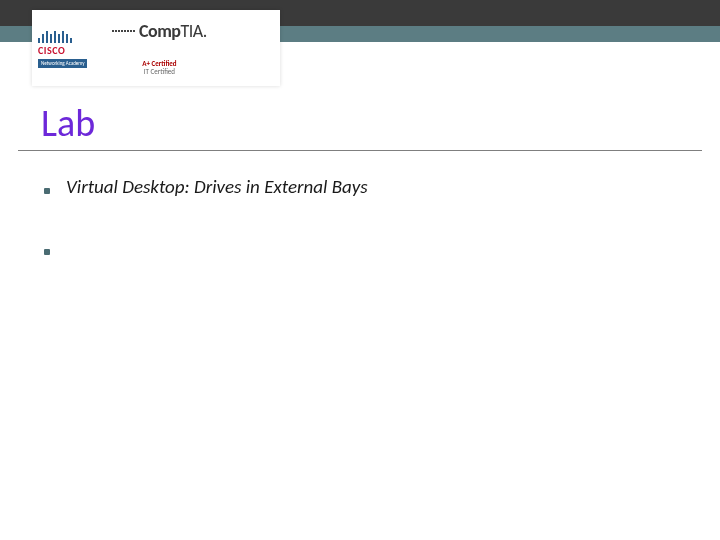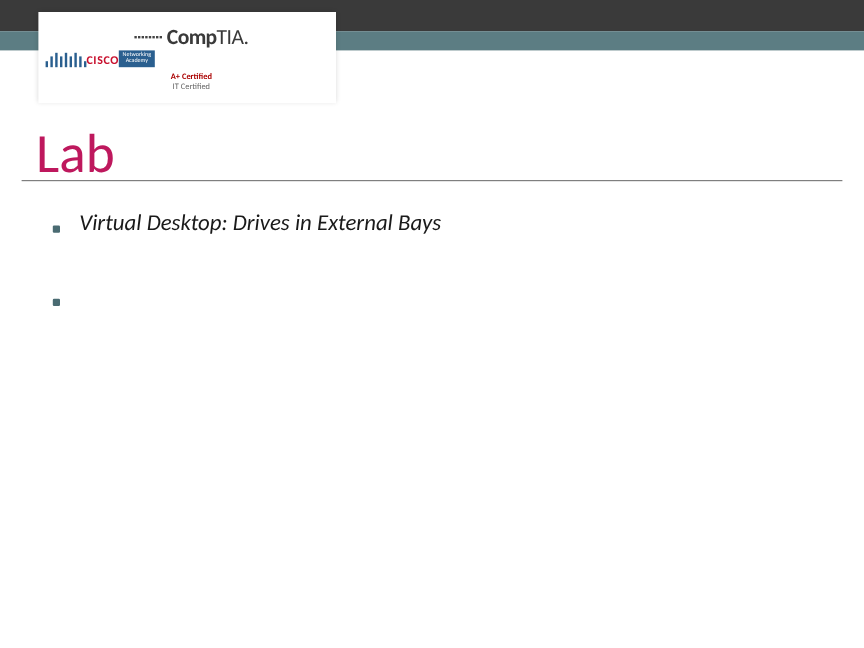--- a/index.html
+++ b/index.html
@@ -46,21 +46,22 @@
     width: 248px;
     height: 76px;
     background: #ffffff;
     box-shadow: 0 0 4px rgba(0,0,0,0.15);
     display: flex;
     align-items: center;
   }
 
   .cisco-logo {
     display: flex;
-    align-items: flex-end;
+    flex-direction: column;
+    align-items: flex-start;
     margin-left: 6px;
     width: 56px;
   }
   .cisco-bars {
     display: flex;
     align-items: flex-end;
     gap: 2px;
     height: 14px;
   }
   .cisco-bars span {
@@ -127,24 +128,24 @@
     color: #666;
     line-height: 1.1;
     text-align: center;
   }
   .comptia-sub .aplus { color: #a00; font-weight: bold; }
 
   
   .slide-title {
     position: absolute;
     top: 100px;
-    left: 30px;
-    font-size: 46px;
+    left: 41px;
+    font-size: 38px;
     font-weight: 400;
-    color: #be185d;
+    color: #6d28d9;
   }
 
   .title-underline {
     position: absolute;
     top: 150px;
     left: 18px;
     width: 684px;
     height: 1px;
     background: #7f7f7f;
   }

